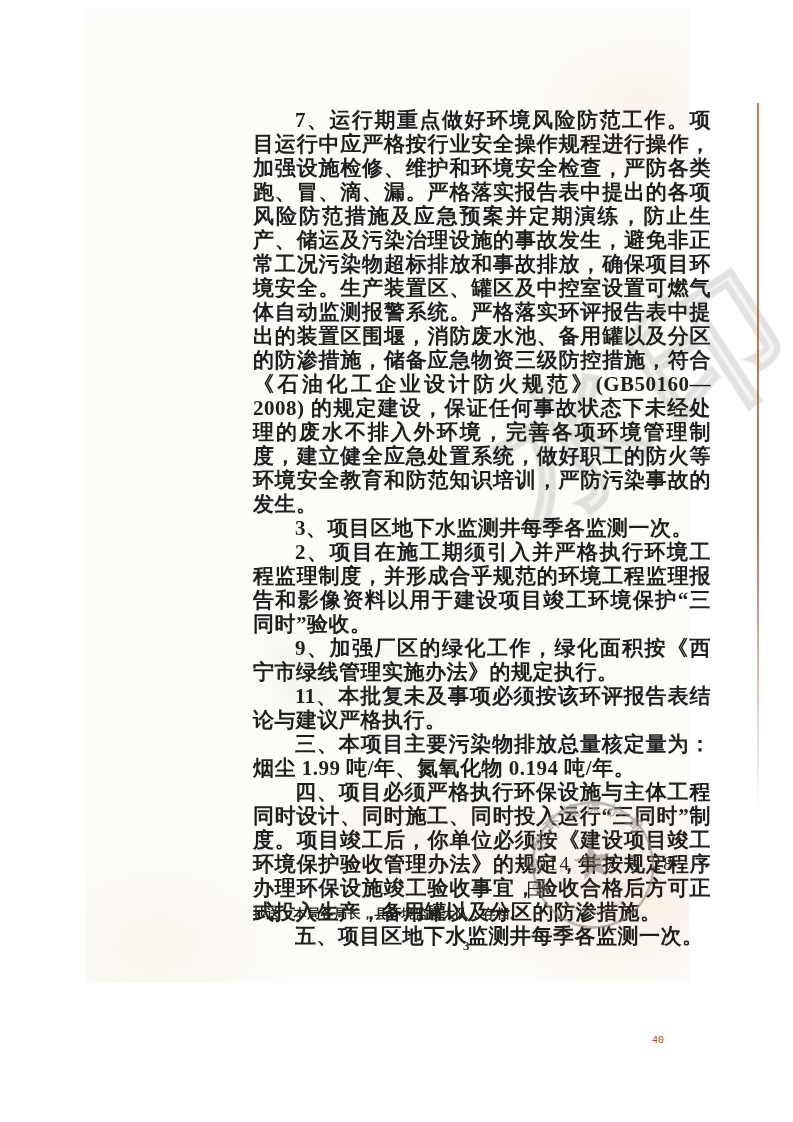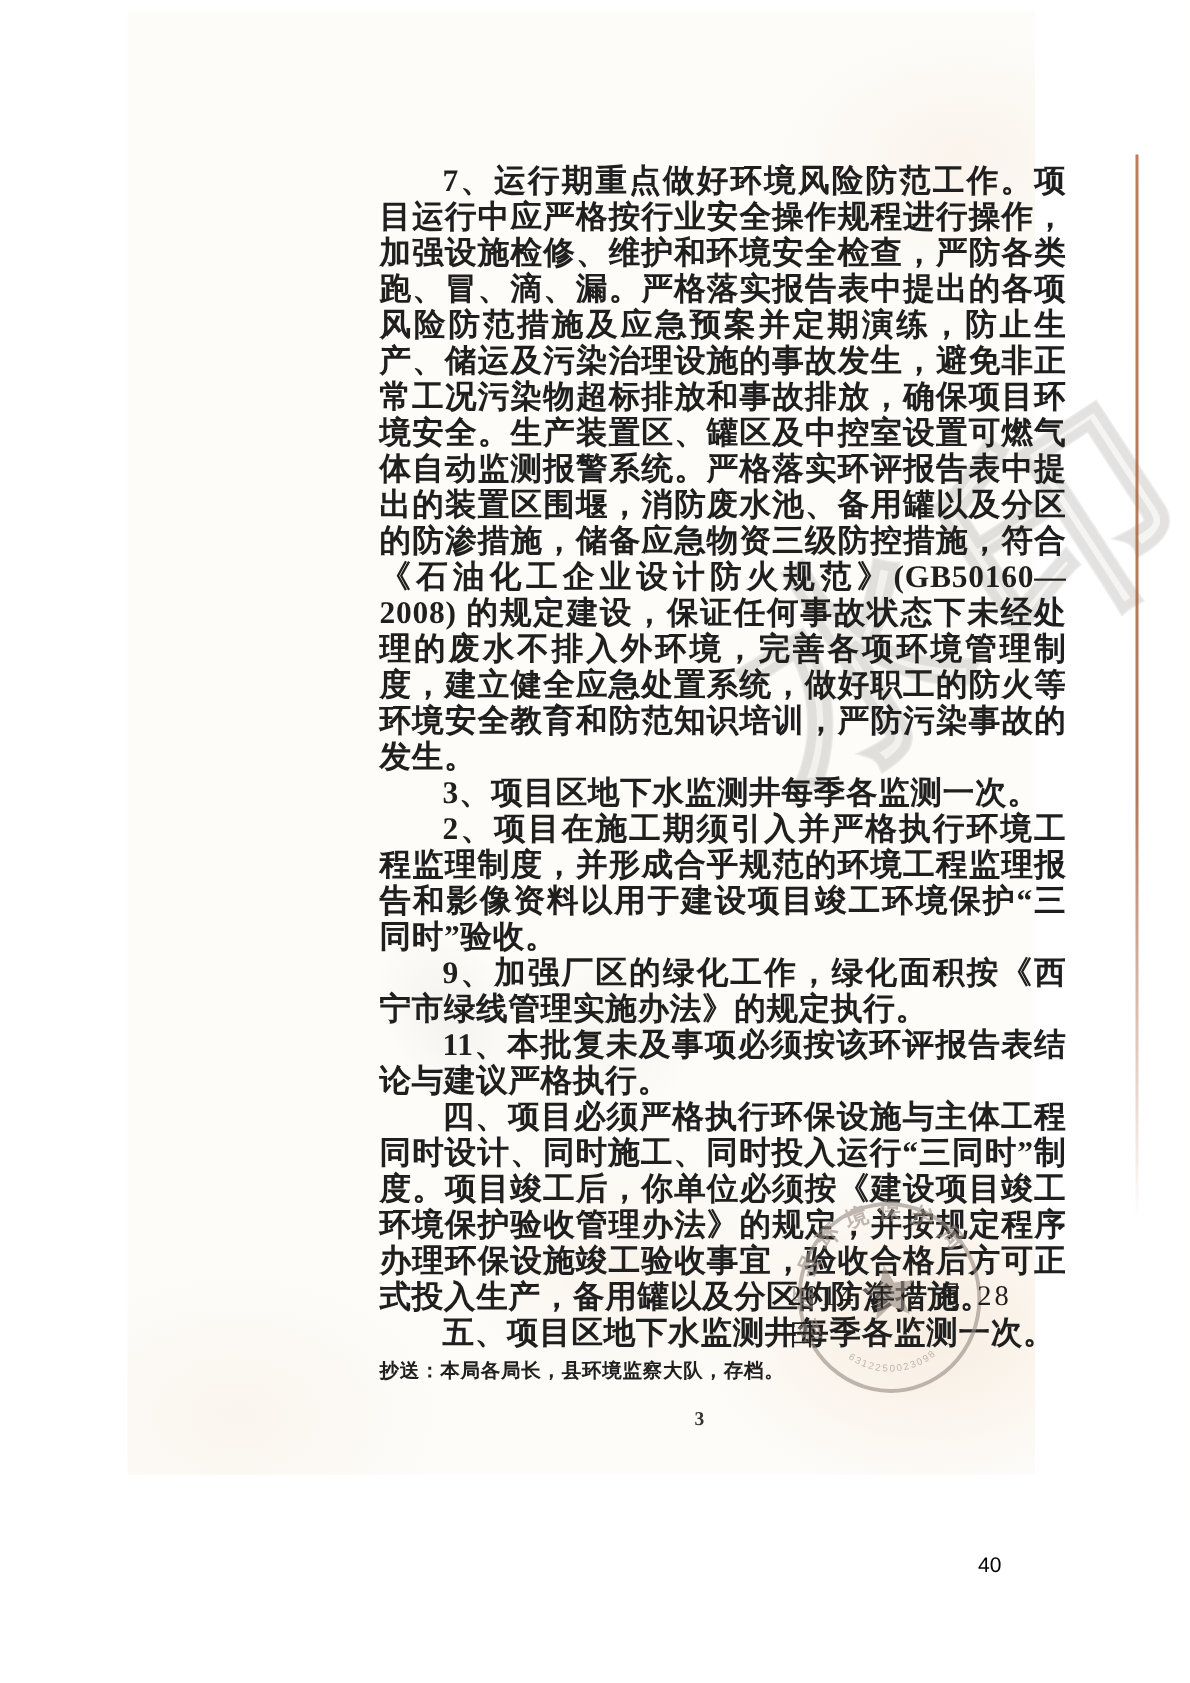--- a/index.html
+++ b/index.html
@@ -40,22 +40,22 @@
     position:absolute;left:168px;top:897px;width:470px;
     font-size:13px;font-weight:600;color:#1f1f1f;letter-spacing:.5px;
   }
   .inner-page-number{
     position:absolute;left:378px;top:930px;
     font-size:13px;font-weight:700;color:#333;
     font-family:"Liberation Serif",serif;
   }
   .outer-page-number{
     position:absolute;left:652px;top:1035px;
-    font-size:14px;color:#000000;
-    font-family:Liberation Sans, sans-serif;
+    font-size:10px;color:#c2410c;
+    font-family:Liberation Mono, monospace;
   }
   
   .watermark{
     position:absolute;left:420px;top:400px;
     font-size:150px;font-weight:700;line-height:150px;
     letter-spacing:18px;white-space:nowrap;
     transform:rotate(-33deg);transform-origin:left center;
     color:rgba(115,110,105,0.08);
     -webkit-text-stroke:2px rgba(115,110,105,0.13);
     pointer-events:none;user-select:none;
@@ -85,20 +85,21 @@
   <div class="watermark">水印</div>
 
   <div class="edge-line"></div>
 
   <div class="doc-body">
     <p class="para">7、运行期重点做好环境风险防范工作。项目运行中应严格按行业安全操作规程进行操作，加强设施检修、维护和环境安全检查，严防各类跑、冒、滴、漏。严格落实报告表中提出的各项风险防范措施及应急预案并定期演练，防止生产、储运及污染治理设施的事故发生，避免非正常工况污染物超标排放和事故排放，确保项目环境安全。生产装置区、罐区及中控室设置可燃气体自动监测报警系统。严格落实环评报告表中提出的装置区围堰，消防废水池、备用罐以及分区的防渗措施，储备应急物资三级防控措施，符合《石油化工企业设计防火规范》(GB50160—2008) 的规定建设，保证任何事故状态下未经处理的废水不排入外环境，完善各项环境管理制度，建立健全应急处置系统，做好职工的防火等环境安全教育和防范知识培训，严防污染事故的发生。</p>
     <p class="para">3、项目区地下水监测井每季各监测一次。</p>
     <p class="para">2、项目在施工期须引入并严格执行环境工程监理制度，并形成合乎规范的环境工程监理报告和影像资料以用于建设项目竣工环境保护“三同时”验收。</p>
     <p class="para">9、加强厂区的绿化工作，绿化面积按《西宁市绿线管理实施办法》的规定执行。</p>
     <p class="para">11、本批复未及事项必须按该环评报告表结论与建议严格执行。</p>
+    <p class="para">三、本项目主要污染物排放总量核定量为：烟尘 1.99 吨/年、氮氧化物 0.194 吨/年。</p>
     <p class="para">四、项目必须严格执行环保设施与主体工程同时设计、同时施工、同时投入运行“三同时”制度。项目竣工后，你单位必须按《建设项目竣工环境保护验收管理办法》的规定，并按规定程序办理环保设施竣工验收事宜，验收合格后方可正式投入生产，备用罐以及分区的防渗措施。</p>
     <p class="para">五、项目区地下水监测井每季各监测一次。</p>
   </div>
 
   <div class="stamp">
     <svg viewBox="0 0 200 200" xmlns="http://www.w3.org/2000/svg">
       <defs>
         <path id="arcTop" d="M 27 135 A 81 81 0 1 1 173 135" fill="none"></path>
         <path id="arcBottom" d="M 42 148 A 74 74 0 0 0 158 148" fill="none"></path>
       </defs>

